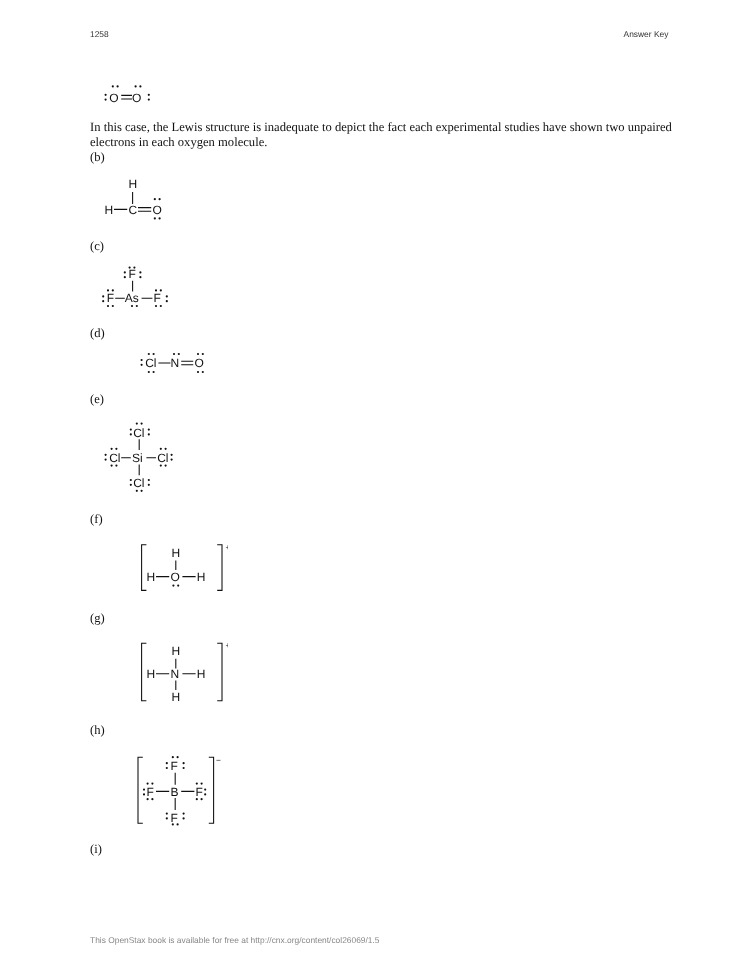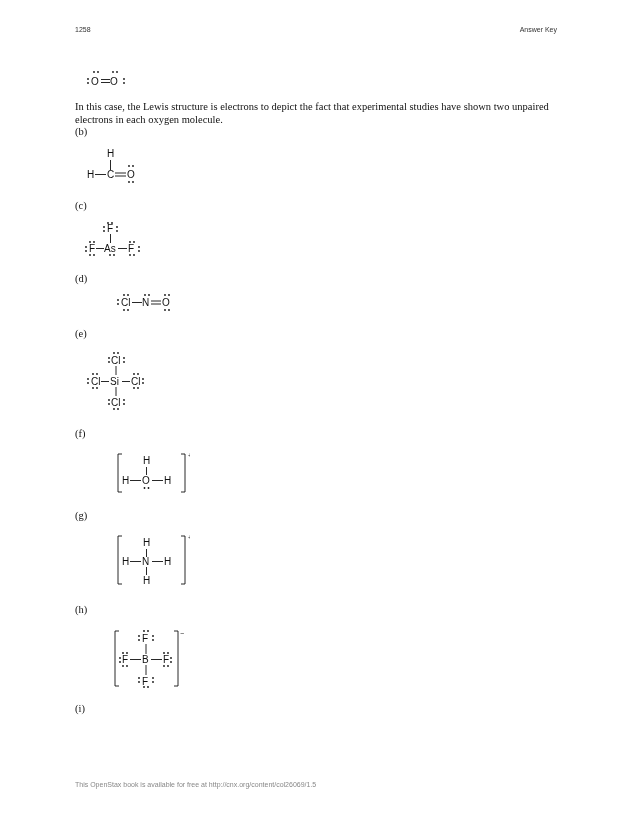--- a/index.html
+++ b/index.html
@@ -30,21 +30,21 @@
       <circle cx="32" cy="4" r="0.9"></circle>
     <circle cx="39" cy="11" r="0.9"></circle>
       <circle cx="39" cy="15" r="0.9"></circle>
   </g>
   <text x="6" y="17">O</text>
   <line x1="16" y1="11.5" x2="25" y2="11.5" stroke="#111" stroke-width="0.9"></line>
   <line x1="16" y1="14.5" x2="25" y2="14.5" stroke="#111" stroke-width="0.9"></line>
   <text x="25" y="17">O</text>
 </svg>
 
-<div class="para">In this case, the Lewis structure is electrons to depict the fact that experimental studies have shown two unpaired electrons in each oxygen molecule.</div>
+<div class="para">In this case, the Lewis structure is inadequate to depict the fact each experimental studies have shown two unpaired electrons in each oxygen molecule.</div>
 
 <div class="lbl" style="top:126px">(b)</div>
 <svg class="fig" style="left:85px;top:146px" width="60" height="42">
   <text x="22" y="11">H</text>
   <line x1="25.5" y1="14" x2="25.5" y2="24" stroke="#111" stroke-width="0.9"></line>
   <text x="2" y="32">H</text>
   <line x1="10" y1="28.5" x2="21" y2="28.5" stroke="#111" stroke-width="0.9"></line>
   <text x="22" y="32">C</text>
   <line x1="30" y1="27" x2="41" y2="27" stroke="#111" stroke-width="0.9"></line>
   <line x1="30" y1="30" x2="41" y2="30" stroke="#111" stroke-width="0.9"></line>

